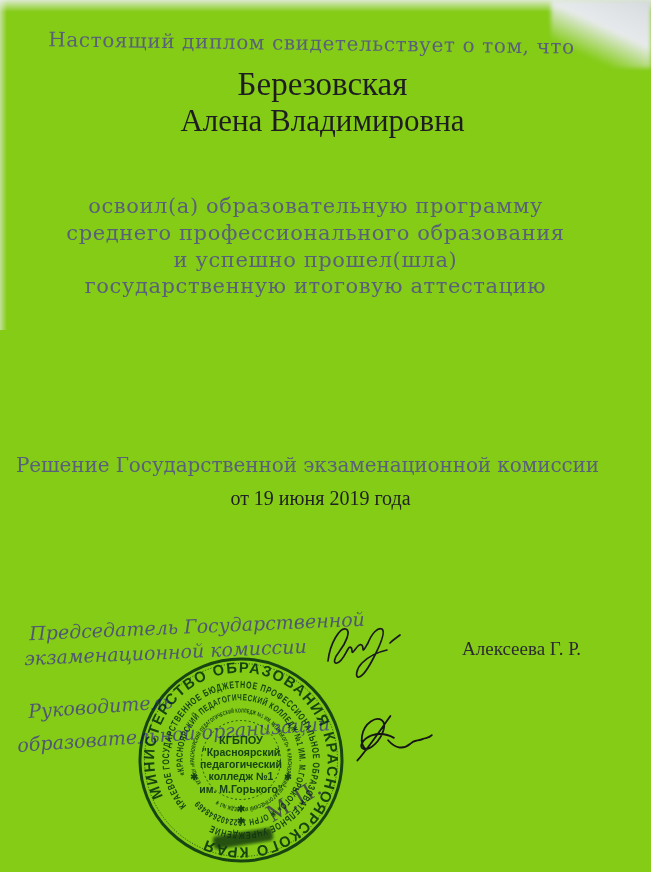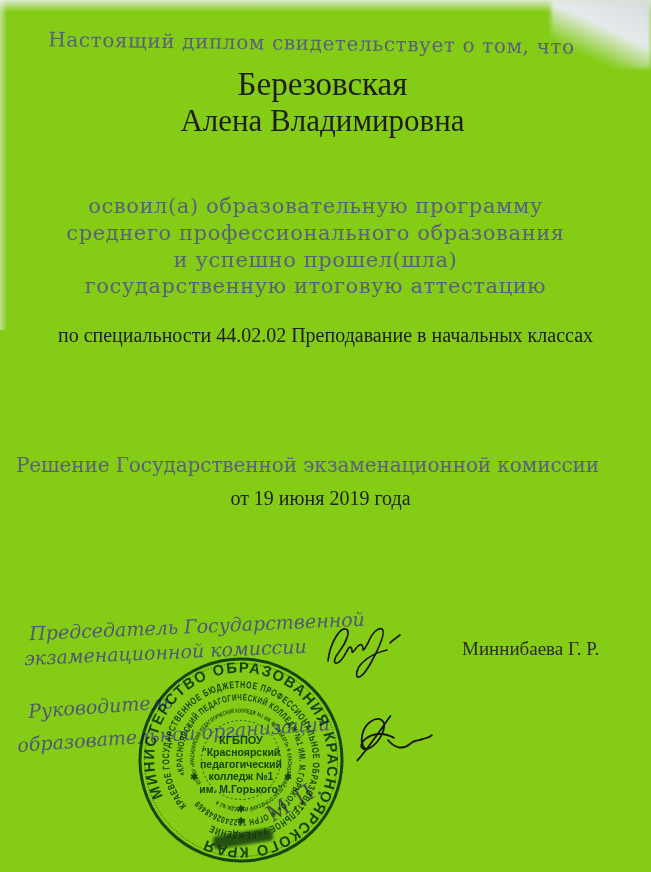--- a/index.html
+++ b/index.html
@@ -60,31 +60,30 @@
 
   <div class="cline ink-blue intro">Настоящий диплом свидетельствует о том, что</div>
   <div class="cline ink-black surname">Березовская</div>
   <div class="cline ink-black givennames">Алена Владимировна</div>
 
   <div class="cline ink-blue prog1">освоил(а) образовательную программу</div>
   <div class="cline ink-blue prog2">среднего профессионального образования</div>
   <div class="cline ink-blue prog3">и успешно прошел(шла)</div>
   <div class="cline ink-blue prog4">государственную итоговую аттестацию</div>
 
-  <div class="cline specialty">по специальности 44.02.02 Преподавание в начальных классах</div>
 
   <div class="cline ink-blue decision">Решение Государственной экзаменационной комиссии</div>
   <div class="cline decisiondate">от 19 июня 2019 года</div>
 
   <div class="label ch-l1">Председатель Государственной</div>
   <div class="label ch-l2">экзаменационной комиссии</div>
   <div class="label hd-l1">Руководитель</div>
   <div class="label hd-l2">образовательной организации</div>
 
-  <div class="signame nm1">Миннибаева Г. Р.</div>
+  <div class="signame nm1">Алексеева Г. Р.</div>
 
   <div class="mp">М.П.</div>
 
   <svg class="sig sig1" width="94" height="64" viewBox="0 0 94 64">
     <path d="M10,42 C12,24 22,8 28,10 C33,12 28,24 21,33 C16,39 15,45 19,44
              C24,43 27,35 30,30 C32,27 34,28 34,32 C34,36 37,30 40,27
              C43,24 45,26 45,30 C45,33 47,29 50,24 C54,14 60,8 64,10
              C68,13 62,26 57,36 C52,46 46,57 41,58 C37,59 38,50 44,44
              C51,37 60,33 69,31 M72,24 C75,21 78,19 82,16" fill="none" stroke="#1a1a1c" stroke-width="1.7" stroke-linecap="round"></path>
   </svg>

